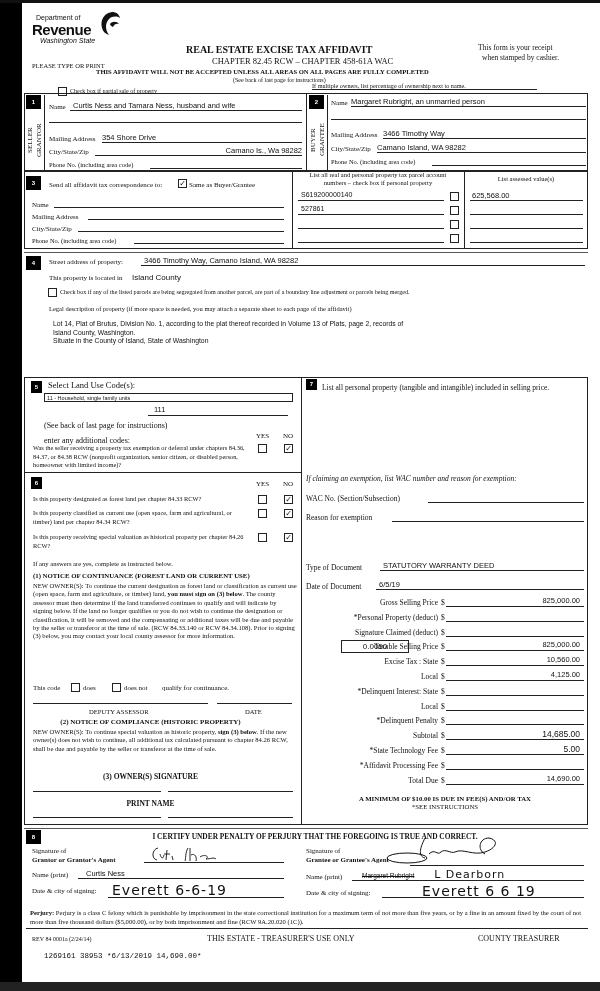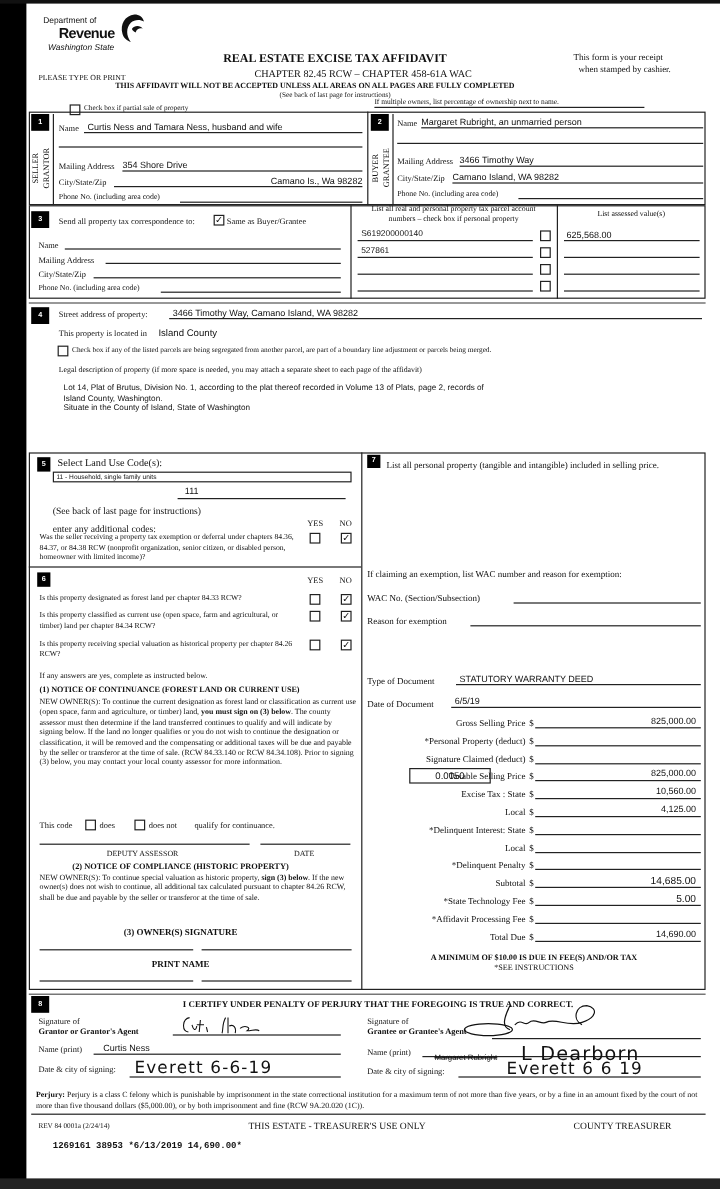--- a/index.html
+++ b/index.html
@@ -21,21 +21,21 @@
   .hand { font-family: "DejaVu Sans", sans-serif; font-size: 14px; letter-spacing: 1px; }
 </style>
 </head>
 <body>
 
 <div class="edge-left"></div>
 <div class="edge-top"></div>
 
 <div class="abs" style="left:30px;top:10px;width:100px;height:40px;">
   <div class="abs sans" style="left:6px;top:4px;font-size:7px;">Department of</div>
-  <div class="abs sans" style="left:19px;top:11px;font-size:12px;font-weight:bold;letter-spacing:-0.5px;">Revenue</div>
+  <div class="abs sans" style="left:2px;top:11px;font-size:15px;font-weight:bold;letter-spacing:-0.5px;">Revenue</div>
   <div class="abs sans" style="left:10px;top:27px;font-size:7px;font-style:italic;">Washington State</div>
   <svg class="abs" style="left:68px;top:0px;" width="24" height="26" viewBox="0 0 24 26">
     <path d="M14 2 C6 3 2 10 4 18 C5 22 8 24 11 25 C7 20 7 13 11 9 C14 6 19 6 22 8 C21 4 18 2 14 2 Z" fill="#111"></path>
     <path d="M12 14 C14 11 19 11 21 14 C19 13 16 14 15 17 C13 16 12 15 12 14 Z" fill="#111"></path>
   </svg>
 </div>
 <div class="abs lbl" style="left:32px;top:62px;font-size:6.5px;">PLEASE TYPE OR PRINT</div>
 <div class="abs" style="left:186px;top:44px;font-size:10px;font-weight:bold;">REAL ESTATE EXCISE TAX AFFIDAVIT</div>
 <div class="abs" style="left:212px;top:56px;font-size:8.5px;">CHAPTER 82.45 RCW – CHAPTER 458-61A WAC</div>
 <div class="abs" style="left:96px;top:68px;font-size:6.6px;font-weight:bold;white-space:nowrap;">THIS AFFIDAVIT WILL NOT BE ACCEPTED UNLESS ALL AREAS ON ALL PAGES ARE FULLY COMPLETED</div>
@@ -78,21 +78,21 @@
 <div class="line" style="left:331px;top:110px;width:255px;height:10px;"></div>
 <div class="abs lbl" style="left:331px;top:131px;">Mailing Address</div>
 <div class="line" style="left:383px;top:129px;width:203px;height:10px;"><span class="fill">3466 Timothy Way</span></div>
 <div class="abs lbl" style="left:331px;top:145px;">City/State/Zip</div>
 <div class="line" style="left:377px;top:143px;width:209px;height:10px;"><span class="fill">Camano Island, WA 98282</span></div>
 <div class="abs lbl" style="left:331px;top:158px;font-size:6.5px;">Phone No. (including area code)</div>
 <div class="line" style="left:432px;top:156px;width:154px;height:10px;"></div>
 
 <div class="box" style="left:24px;top:171px;width:564px;height:78px;"></div>
 <div class="num" style="left:26px;top:176px;width:15px;height:14px;line-height:14px;">3</div>
-<div class="abs lbl" style="left:49px;top:181px;">Send all property tax correspondence to:</div>
+<div class="abs lbl" style="left:49px;top:181px;">Send all affidavit tax correspondence to:</div>
 <div class="cb" style="left:178px;top:179px;">✓</div>
 <div class="abs lbl" style="left:189px;top:181px;">Same as Buyer/Grantee</div>
 <div class="abs lbl" style="left:32px;top:201px;">Name</div>
 <div class="line" style="left:54px;top:198px;width:230px;height:10px;"></div>
 <div class="abs lbl" style="left:32px;top:213px;">Mailing Address</div>
 <div class="line" style="left:88px;top:210px;width:196px;height:10px;"></div>
 <div class="abs lbl" style="left:32px;top:225px;">City/State/Zip</div>
 <div class="line" style="left:78px;top:222px;width:206px;height:10px;"></div>
 <div class="abs lbl" style="left:32px;top:237px;font-size:6.5px;">Phone No. (including area code)</div>
 <div class="line" style="left:134px;top:234px;width:150px;height:10px;"></div>
@@ -197,21 +197,21 @@
 <div class="abs" style="left:33px;top:728px;width:265px;font-size:6.6px;line-height:8.4px;"><span>NEW OWNER(S): To continue special valuation as historic property, </span><b>sign (3) below</b><span>. If the new owner(s) does not wish to continue, all additional tax calculated pursuant to chapter 84.26 RCW, shall be due and payable by the seller or transferor at the time of sale.</span></div>
 <div class="abs" style="left:0;top:772px;width:301px;text-align:center;font-size:7.5px;font-weight:bold;">(3) OWNER(S) SIGNATURE</div>
 <div class="line" style="left:33px;top:791px;width:128px;"></div>
 <div class="line" style="left:168px;top:791px;width:125px;"></div>
 <div class="abs" style="left:0;top:799px;width:301px;text-align:center;font-size:7.5px;font-weight:bold;">PRINT NAME</div>
 <div class="line" style="left:33px;top:817px;width:128px;"></div>
 <div class="line" style="left:168px;top:817px;width:125px;"></div>
 
 <div class="num" style="left:306px;top:379px;width:11px;height:11px;line-height:11px;">7</div>
 <div class="abs" style="left:320px;top:381px;width:270px;font-size:7.5px;line-height:13px;text-indent:2px;">List all  personal property (tangible and intangible) included in selling price.</div>
-<div class="abs" style="left:306px;top:474px;font-size:7.5px;">If claiming an exemption, list WAC number and reason for exemption:</div>
+<div class="abs" style="left:306px;top:474px;font-size:7.5px;font-style:italic;">If claiming an exemption, list WAC number and reason for exemption:</div>
 <div class="abs" style="left:306px;top:494px;font-size:7.5px;">WAC No. (Section/Subsection)</div>
 <div class="line" style="left:428px;top:493px;width:156px;height:10px;"></div>
 <div class="abs" style="left:306px;top:513px;font-size:7.5px;">Reason for exemption</div>
 <div class="line" style="left:392px;top:512px;width:192px;height:10px;"></div>
 
 <div class="abs" style="left:306px;top:563px;font-size:7.5px;">Type of Document</div>
 <div class="line" style="left:380px;top:561px;width:204px;height:10px;"><span class="fill" style="padding-left:3px;">STATUTORY WARRANTY DEED</span></div>
 <div class="abs" style="left:306px;top:582px;font-size:7.5px;">Date of Document</div>
 <div class="line" style="left:376px;top:580px;width:208px;height:10px;"><span class="fill" style="padding-left:3px;">6/5/19</span></div>
 
@@ -332,24 +332,24 @@
 <div class="abs" style="left:306px;top:847px;font-size:7px;">Signature of</div>
 <div class="abs" style="left:306px;top:856px;font-size:7px;font-weight:bold;">Grantee or Grantee's Agent</div>
 <svg class="abs" style="left:385px;top:834px;" width="140" height="32" viewBox="0 0 140 32">
   <path d="M40 4 C36 12 32 22 40 24 M44 20 C50 14 52 22 56 18 C60 14 66 20 70 18 C78 14 88 22 100 18 C112 14 114 6 104 4 C94 4 92 16 100 20" stroke="#111" stroke-width="1" fill="none"></path>
   <ellipse cx="22" cy="24" rx="20" ry="5" stroke="#111" stroke-width="1" fill="none"></ellipse>
 </svg>
 <div class="line" style="left:410px;top:856px;width:174px;height:10px;"></div>
 <div class="abs" style="left:306px;top:873px;font-size:7px;">Name (print)</div>
 <div class="line" style="left:352px;top:868px;width:232px;height:13px;">
   <span class="fill" style="padding-left:10px;font-size:6.5px;text-decoration:line-through;">Margaret Rubright</span>
-  <span class="hand" style="padding-left:18px;font-size:16px;">L Dearborn</span>
+  <span class="hand" style="padding-left:18px;font-size:11px;">L Dearborn</span>
 </div>
 <div class="abs" style="left:306px;top:889px;font-size:7px;">Date &amp; city of signing:</div>
 <div class="line" style="left:382px;top:883px;width:202px;height:15px;"><span class="hand" style="padding-left:40px;">Everett 6 6 19</span></div>
 
 <div class="abs" style="left:30px;top:908px;width:556px;font-size:6.6px;line-height:9px;"><b>Perjury:</b><span> Perjury is a class C felony which is punishable by imprisonment in the state correctional institution for a maximum term of not more than five years, or by a fine in an amount fixed by the court of not more than five thousand dollars ($5,000.00), or by both imprisonment and fine (RCW 9A.20.020 (1C)).</span></div>
 <div class="abs" style="left:26px;top:928px;width:562px;height:1px;background:#222;"></div>
 <div class="abs" style="left:32px;top:936px;font-size:6px;">REV 84 0001a (2/24/14)</div>
 <div class="abs" style="left:207px;top:934px;font-size:8px;">THIS ESTATE - TREASURER'S USE ONLY</div>
 <div class="abs" style="left:478px;top:934px;font-size:8px;">COUNTY TREASURER</div>
-<div class="abs" style="left:44px;top:952px;font-family:'Liberation Mono',monospace;font-size:7.5px;font-weight:bold;">1269161 38953 *6/13/2019 14,690.00*</div>
+<div class="abs" style="left:44px;top:952px;font-family:'Liberation Mono',monospace;font-size:7.5px;">1269161 38953 *6/13/2019 14,690.00*</div>
 <div class="edge-bottom"></div>
 
 </body></html>

